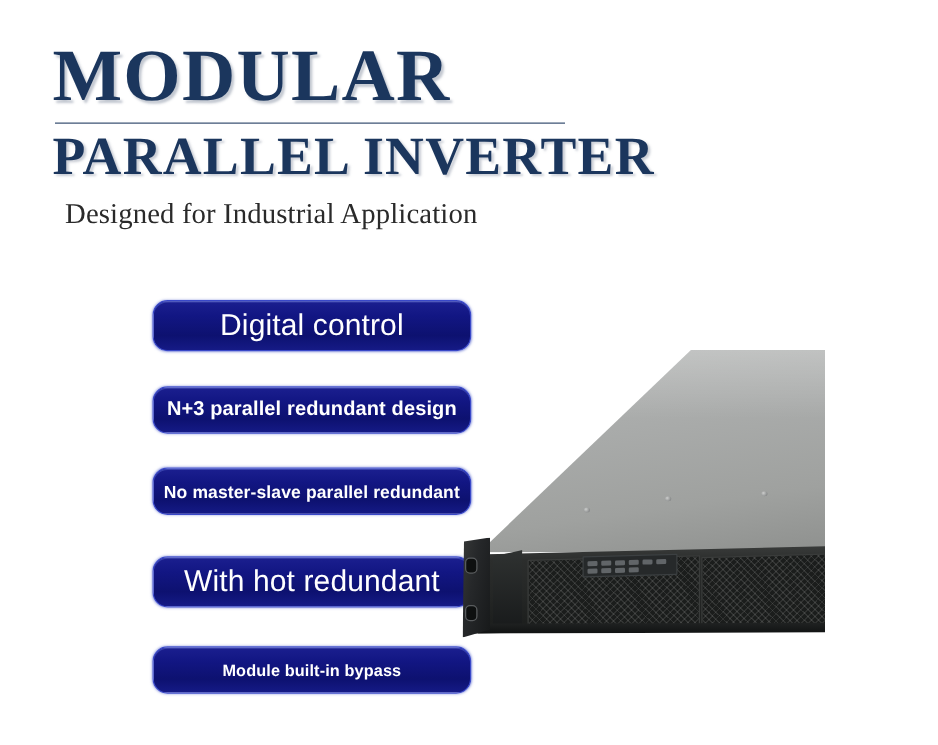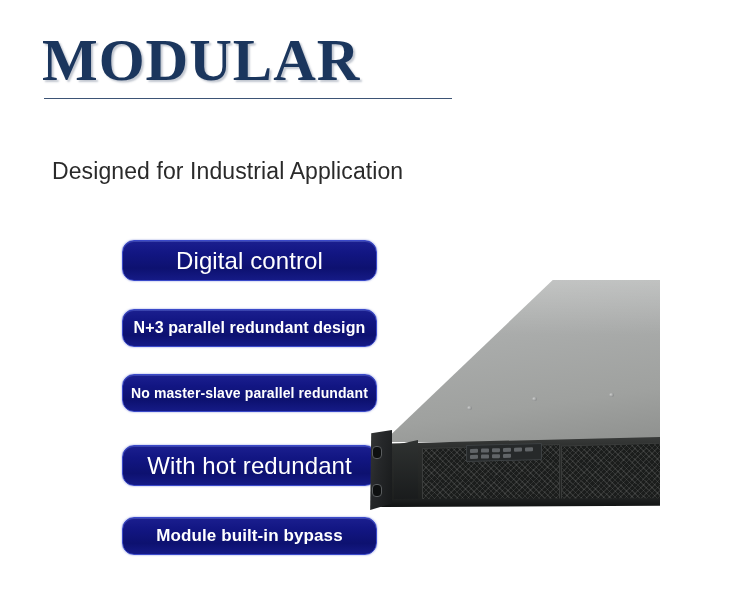--- a/index.html
+++ b/index.html
@@ -33,21 +33,21 @@
     font-weight:bold;
     font-size:43px;
     line-height:46px;
     letter-spacing:1px;
     color:#1b365d;
     text-shadow:2px 2px 2px rgba(120,130,150,.40);
     white-space:nowrap;
   }
   .tagline{
     position:absolute;left:52px;top:158px;
-    font-family:Liberation Sans, sans-serif;
+    font-family:Liberation Serif, serif;
     font-size:23px;
     color:#2a2a2a;
     letter-spacing:.1px;
     white-space:nowrap;
   }
 
   
   .pills{position:absolute;left:80px;top:240px;width:255px;}
   .pill{
     position:absolute;left:0;width:255px;
@@ -63,21 +63,21 @@
     font-family:"Liberation Sans", sans-serif;
     font-weight:bold;
     letter-spacing:.1px;
     padding:0 8px;
     margin-left:42px;
   }
   .pill.p0{top:0px;height:41px;font-size:24px;font-weight:normal;}
   .pill.p1{top:69px;height:38px;font-size:16px;}
   .pill.p2{top:134px;height:38px;font-size:14px;}
   .pill.p3{top:205px;height:41px;font-size:24px;font-weight:normal;}
-  .pill.p4{top:277px;height:38px;font-size:17px;}
+  .pill.p4{top:277px;height:38px;font-size:13px;}
 
   
   .product{position:absolute;left:358px;top:252px;width:392px;height:260px;}
   .shadow{
     position:absolute;left:28px;top:222px;width:340px;height:22px;
     background:radial-gradient(ellipse at 50% 50%, rgba(90,95,105,.40) 0%, rgba(140,145,155,.16) 48%, rgba(255,255,255,0) 76%);
     filter:blur(3px);
   }
 
   
@@ -168,20 +168,21 @@
   }
 </style>
 </head>
 <body>
 
 <div class="page">
 
   <div class="headline">
     <div class="title-main">MODULAR</div>
     <div class="title-rule"></div>
+    <div class="title-sub">PARALLEL  INVERTER</div>
   </div>
 
   <div class="tagline">Designed for Industrial Application</div>
 
   <div class="pills">
     <div class="pill p0">
       <span>Digital control</span>
     </div>
     <div class="pill p1">
       <span>N+3 parallel redundant design</span>

